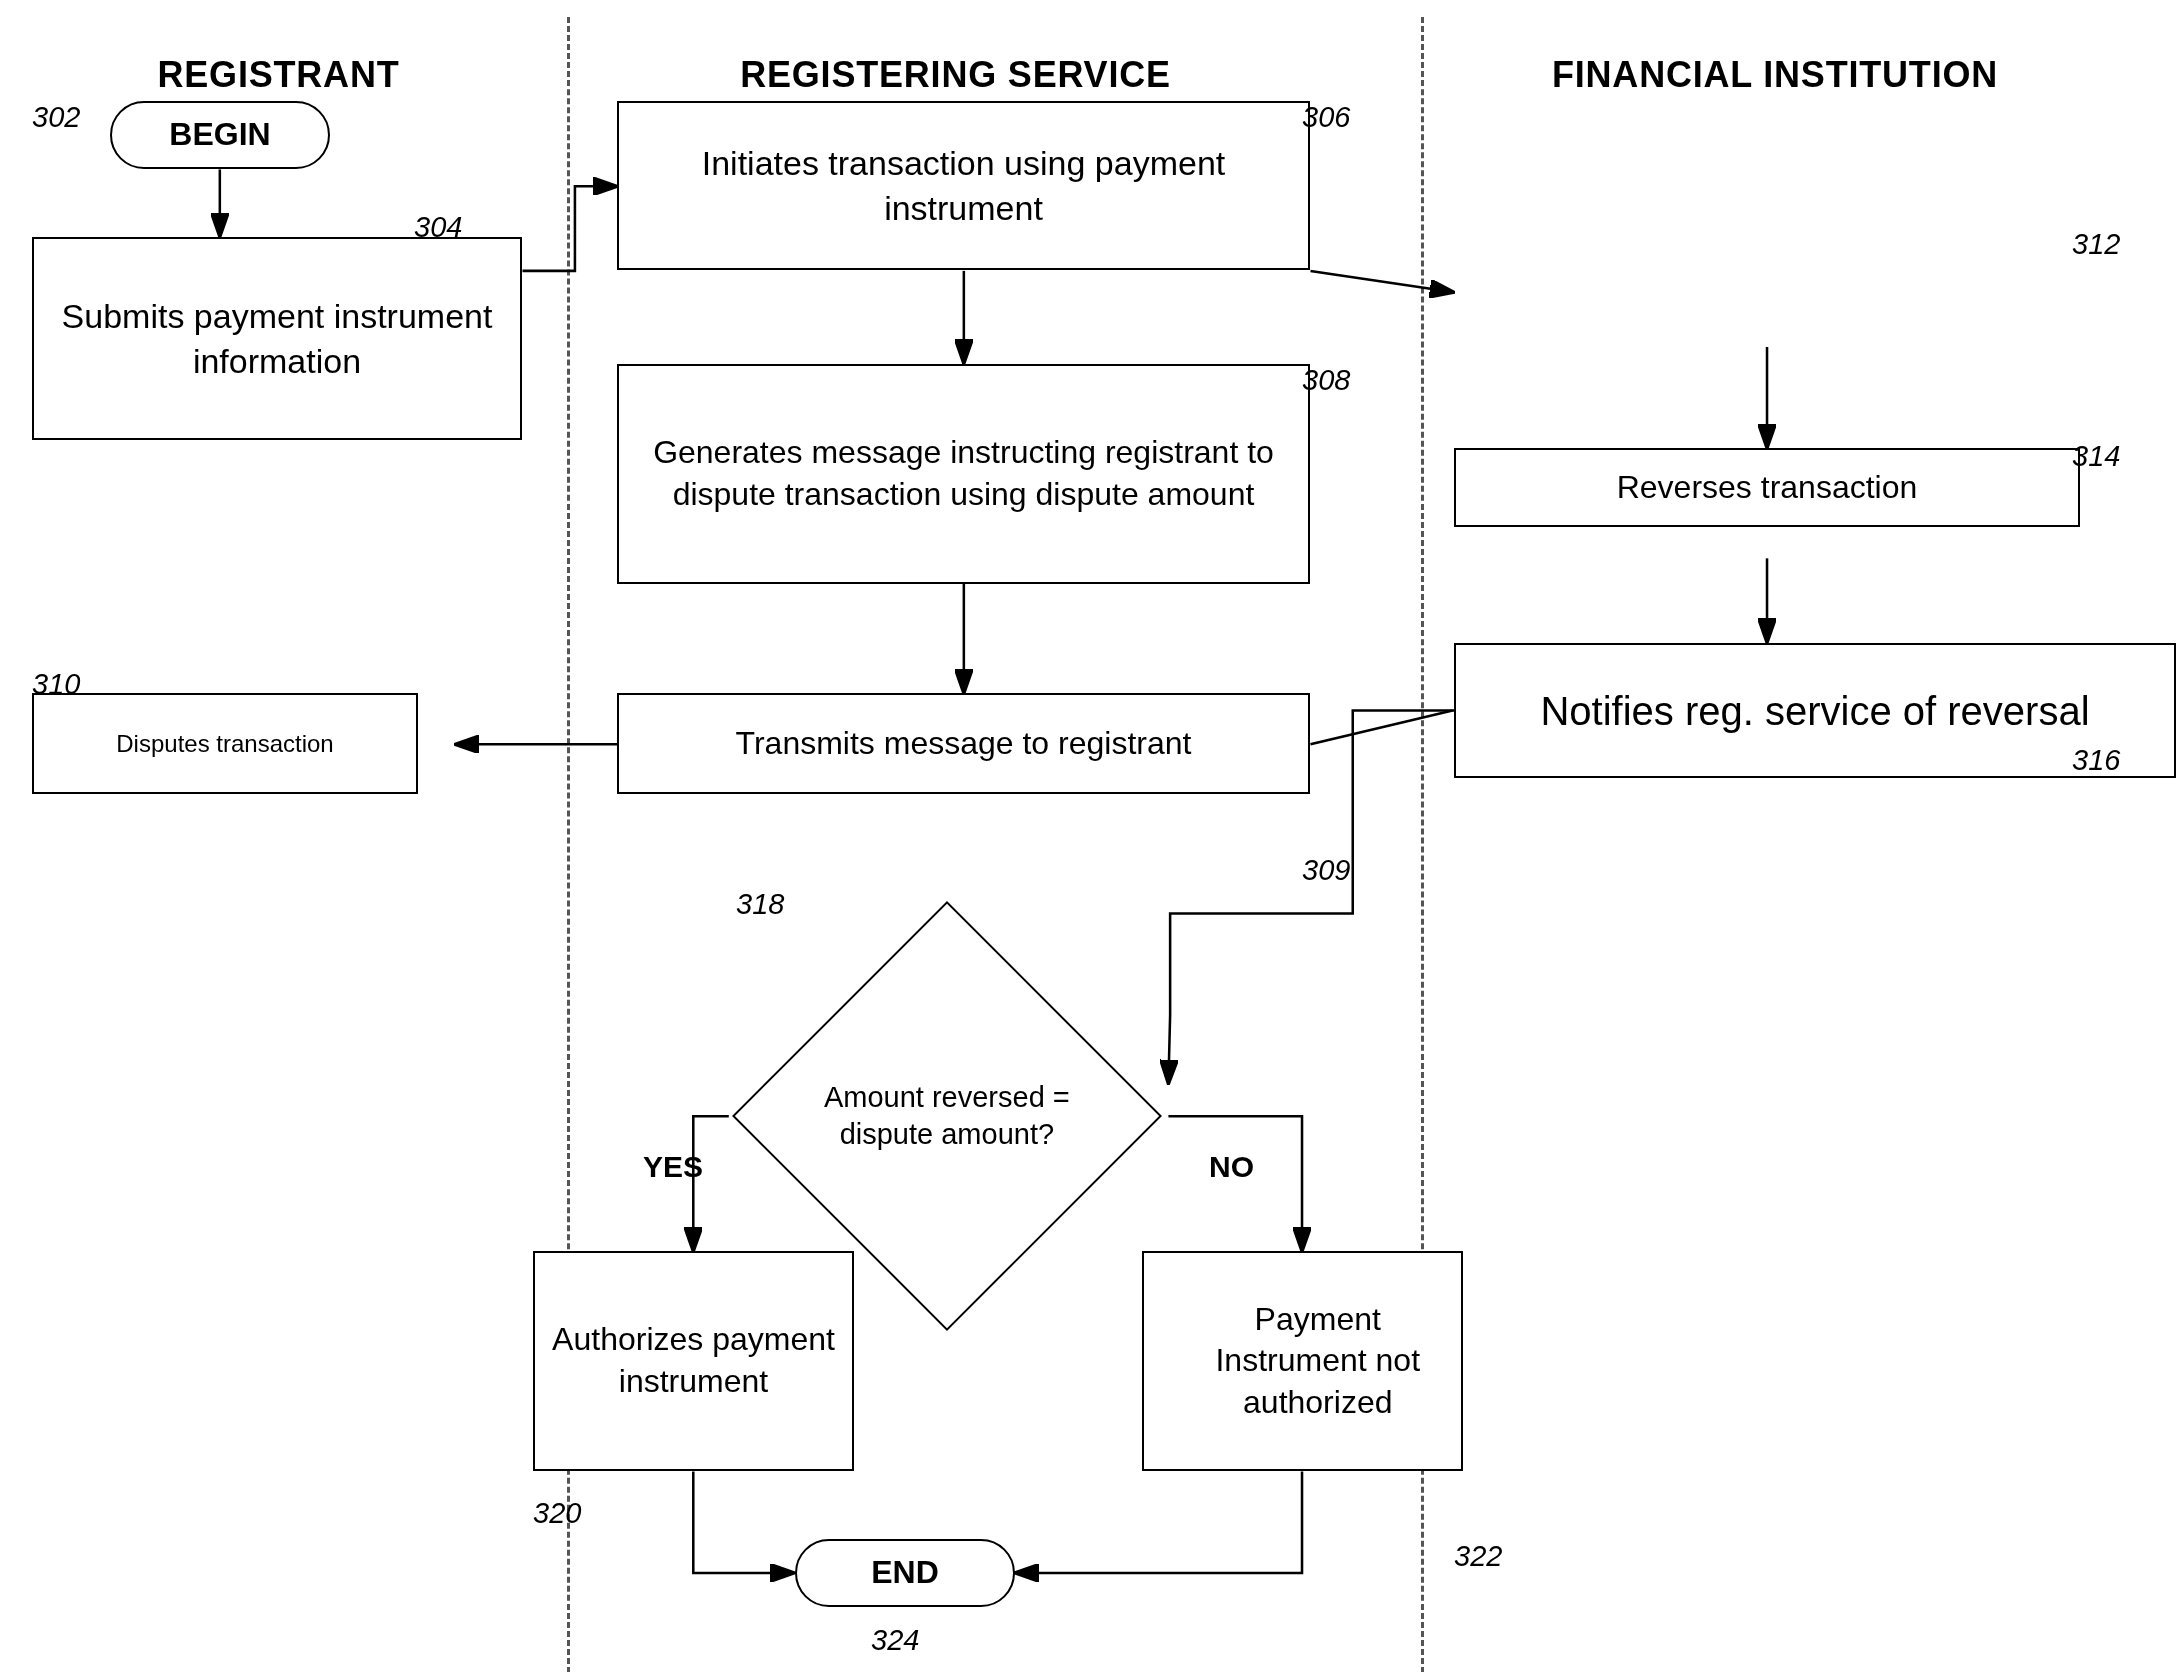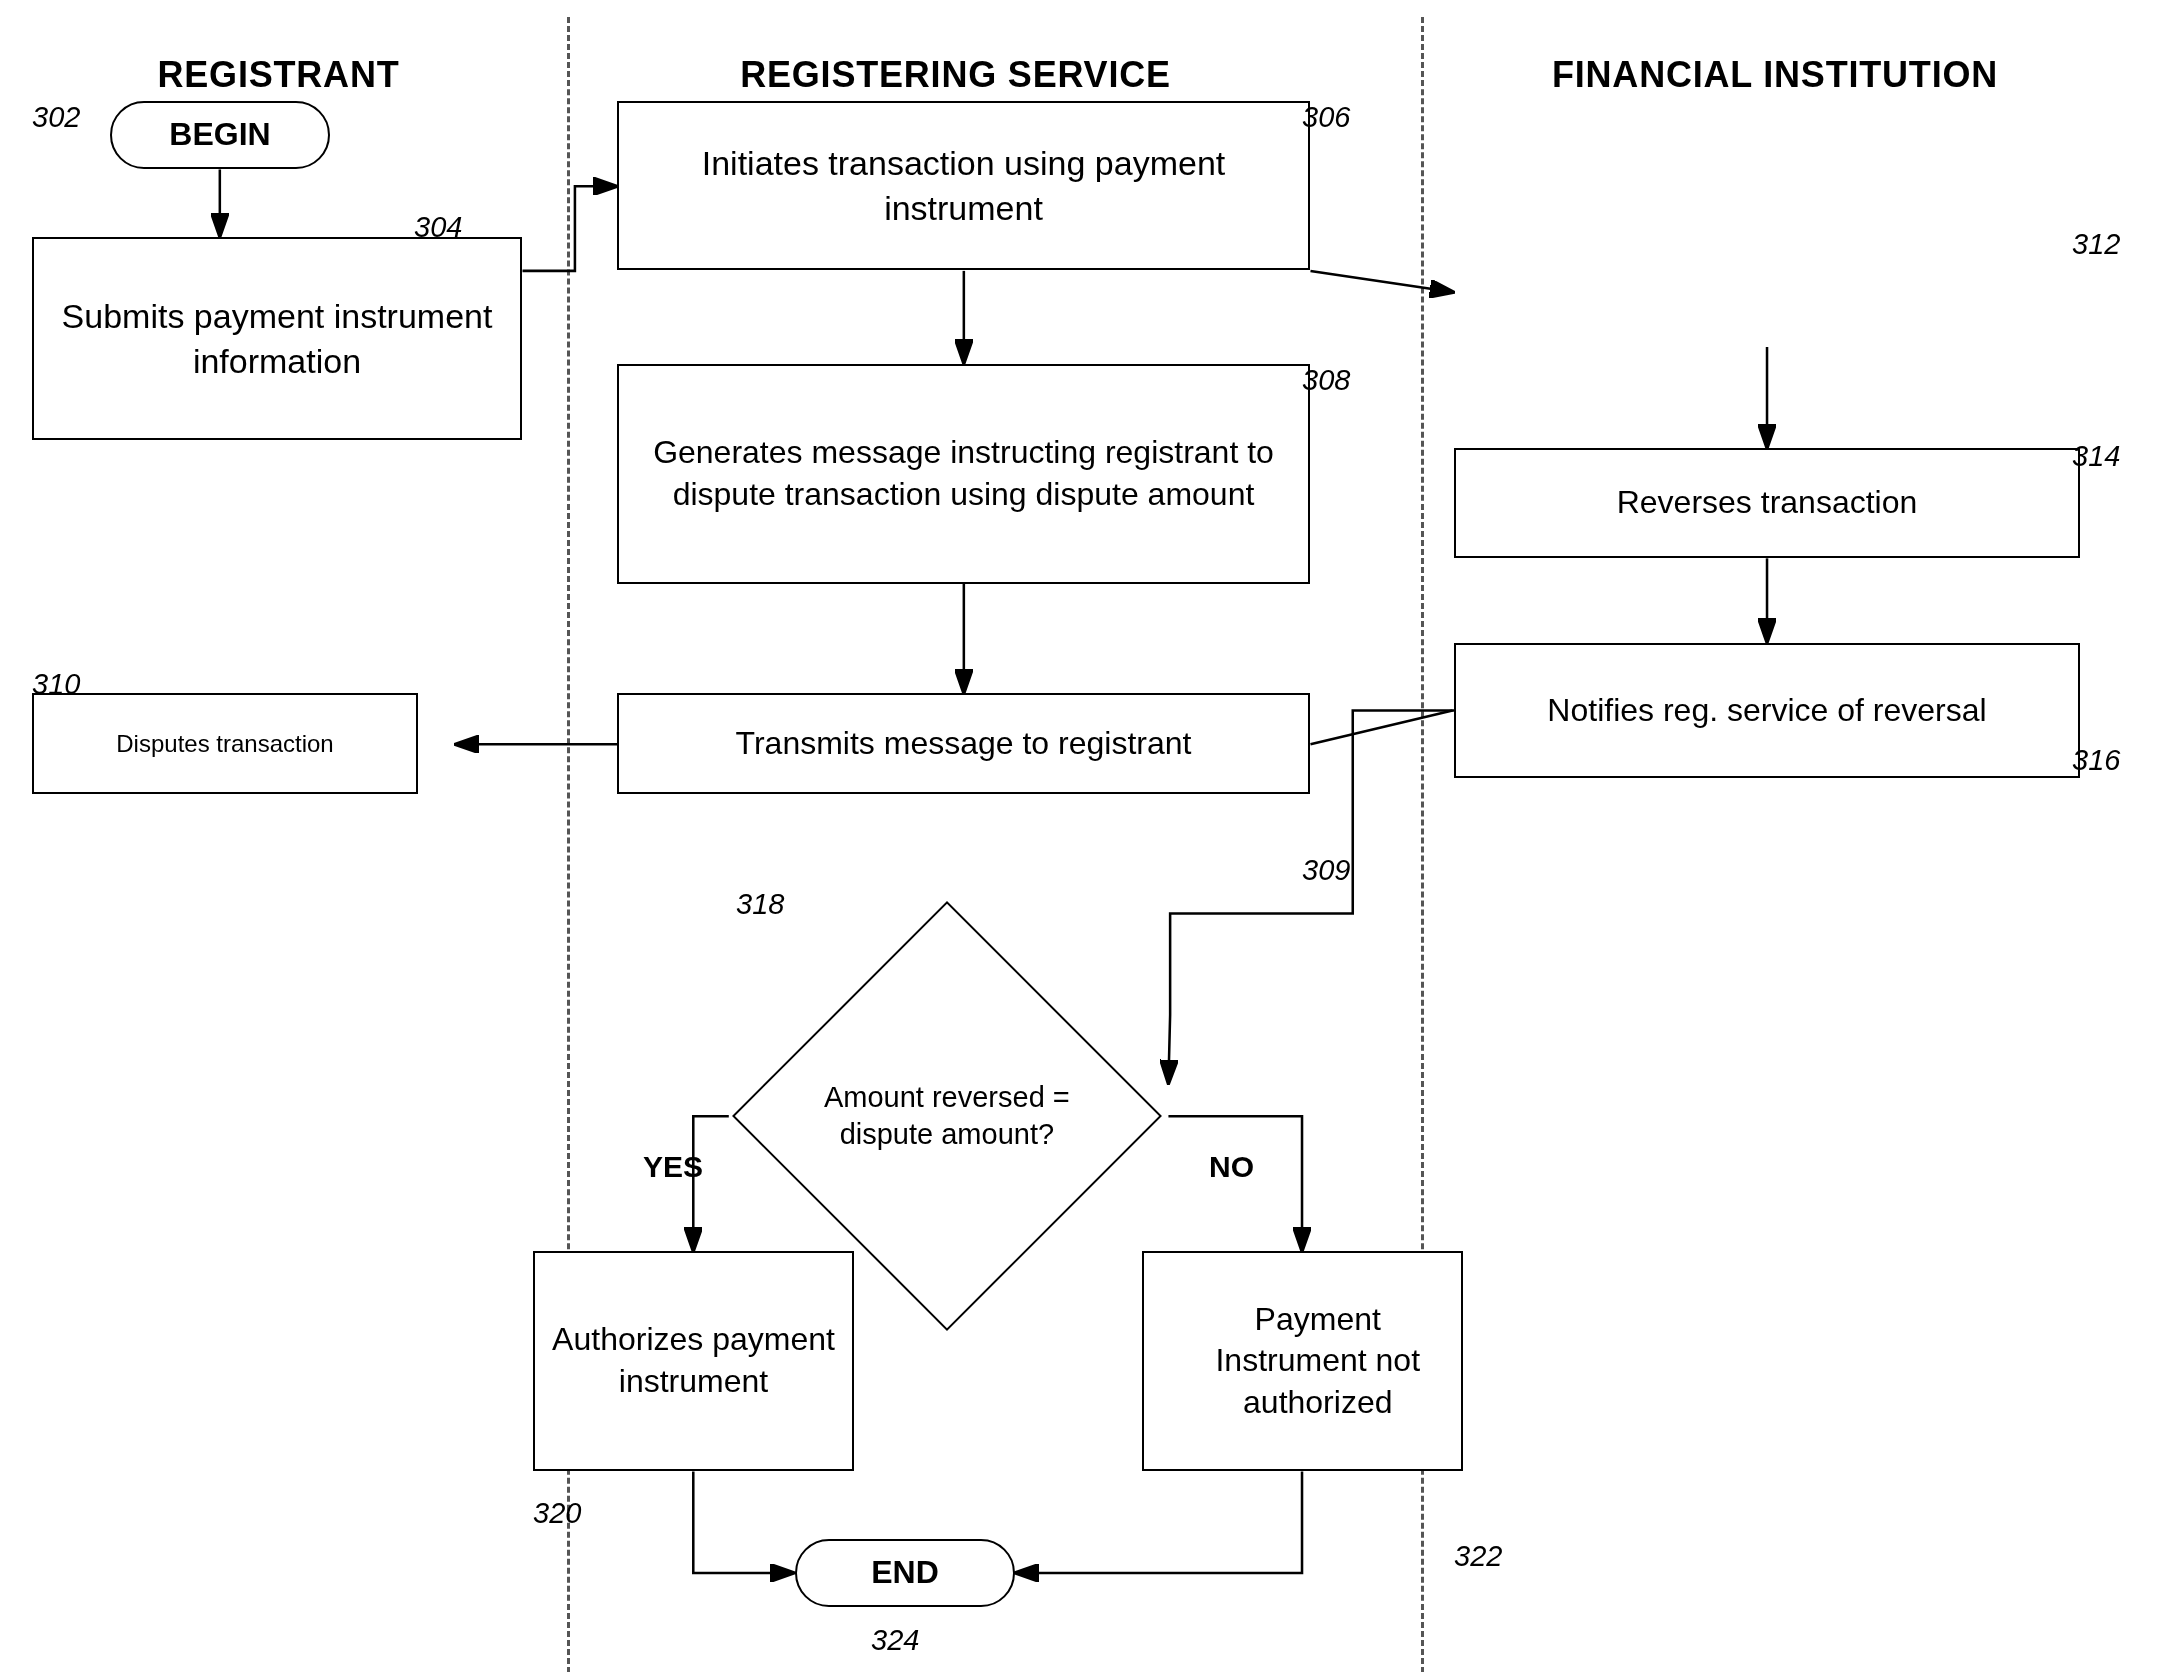--- a/index.html
+++ b/index.html
@@ -150,26 +150,26 @@
     <span>Transmits message to registrant</span>
   </div>
 
   <div class="flow-box" style="left: 32px; top: 693px; width: 386px; height: 101px; font-size: 24px;">
     <span>Disputes transaction</span>
   </div>
   <div class="ref-num" style="left: 32px; top: 668px;">310</div>
 
   <div class="ref-num" style="left: 2072px; top: 228px;">312</div>
 
-  <div class="flow-box" style="left: 1454px; top: 448px; width: 626px; height: 110px; font-size: 32px;">
+  <div class="flow-box" style="left: 1454px; top: 448px; width: 626px; height: 79px; font-size: 32px;">
     <span>Reverses transaction</span>
   </div>
   <div class="ref-num" style="left: 2072px; top: 440px;">314</div>
 
-  <div class="flow-box" style="left: 1454px; top: 643px; width: 626px; height: 135px; font-size: 32px;">
+  <div class="flow-box" style="left: 1454px; top: 643px; width: 722px; height: 135px; font-size: 40px;">
     <span>Notifies reg. service of
 reversal</span>
   </div>
   <div class="ref-num" style="left: 2072px; top: 744px;">316</div>
 
   <div class="ref-num" style="left: 1302px; top: 854px;">309</div>
 
   <div class="diamond-wrapper" style="left: 727px; top: 896px; width: 440px; height: 440px;">
     <div class="diamond-inner" style="width: 304px; height: 304px; margin: 68px;">
       <div class="diamond-text">

